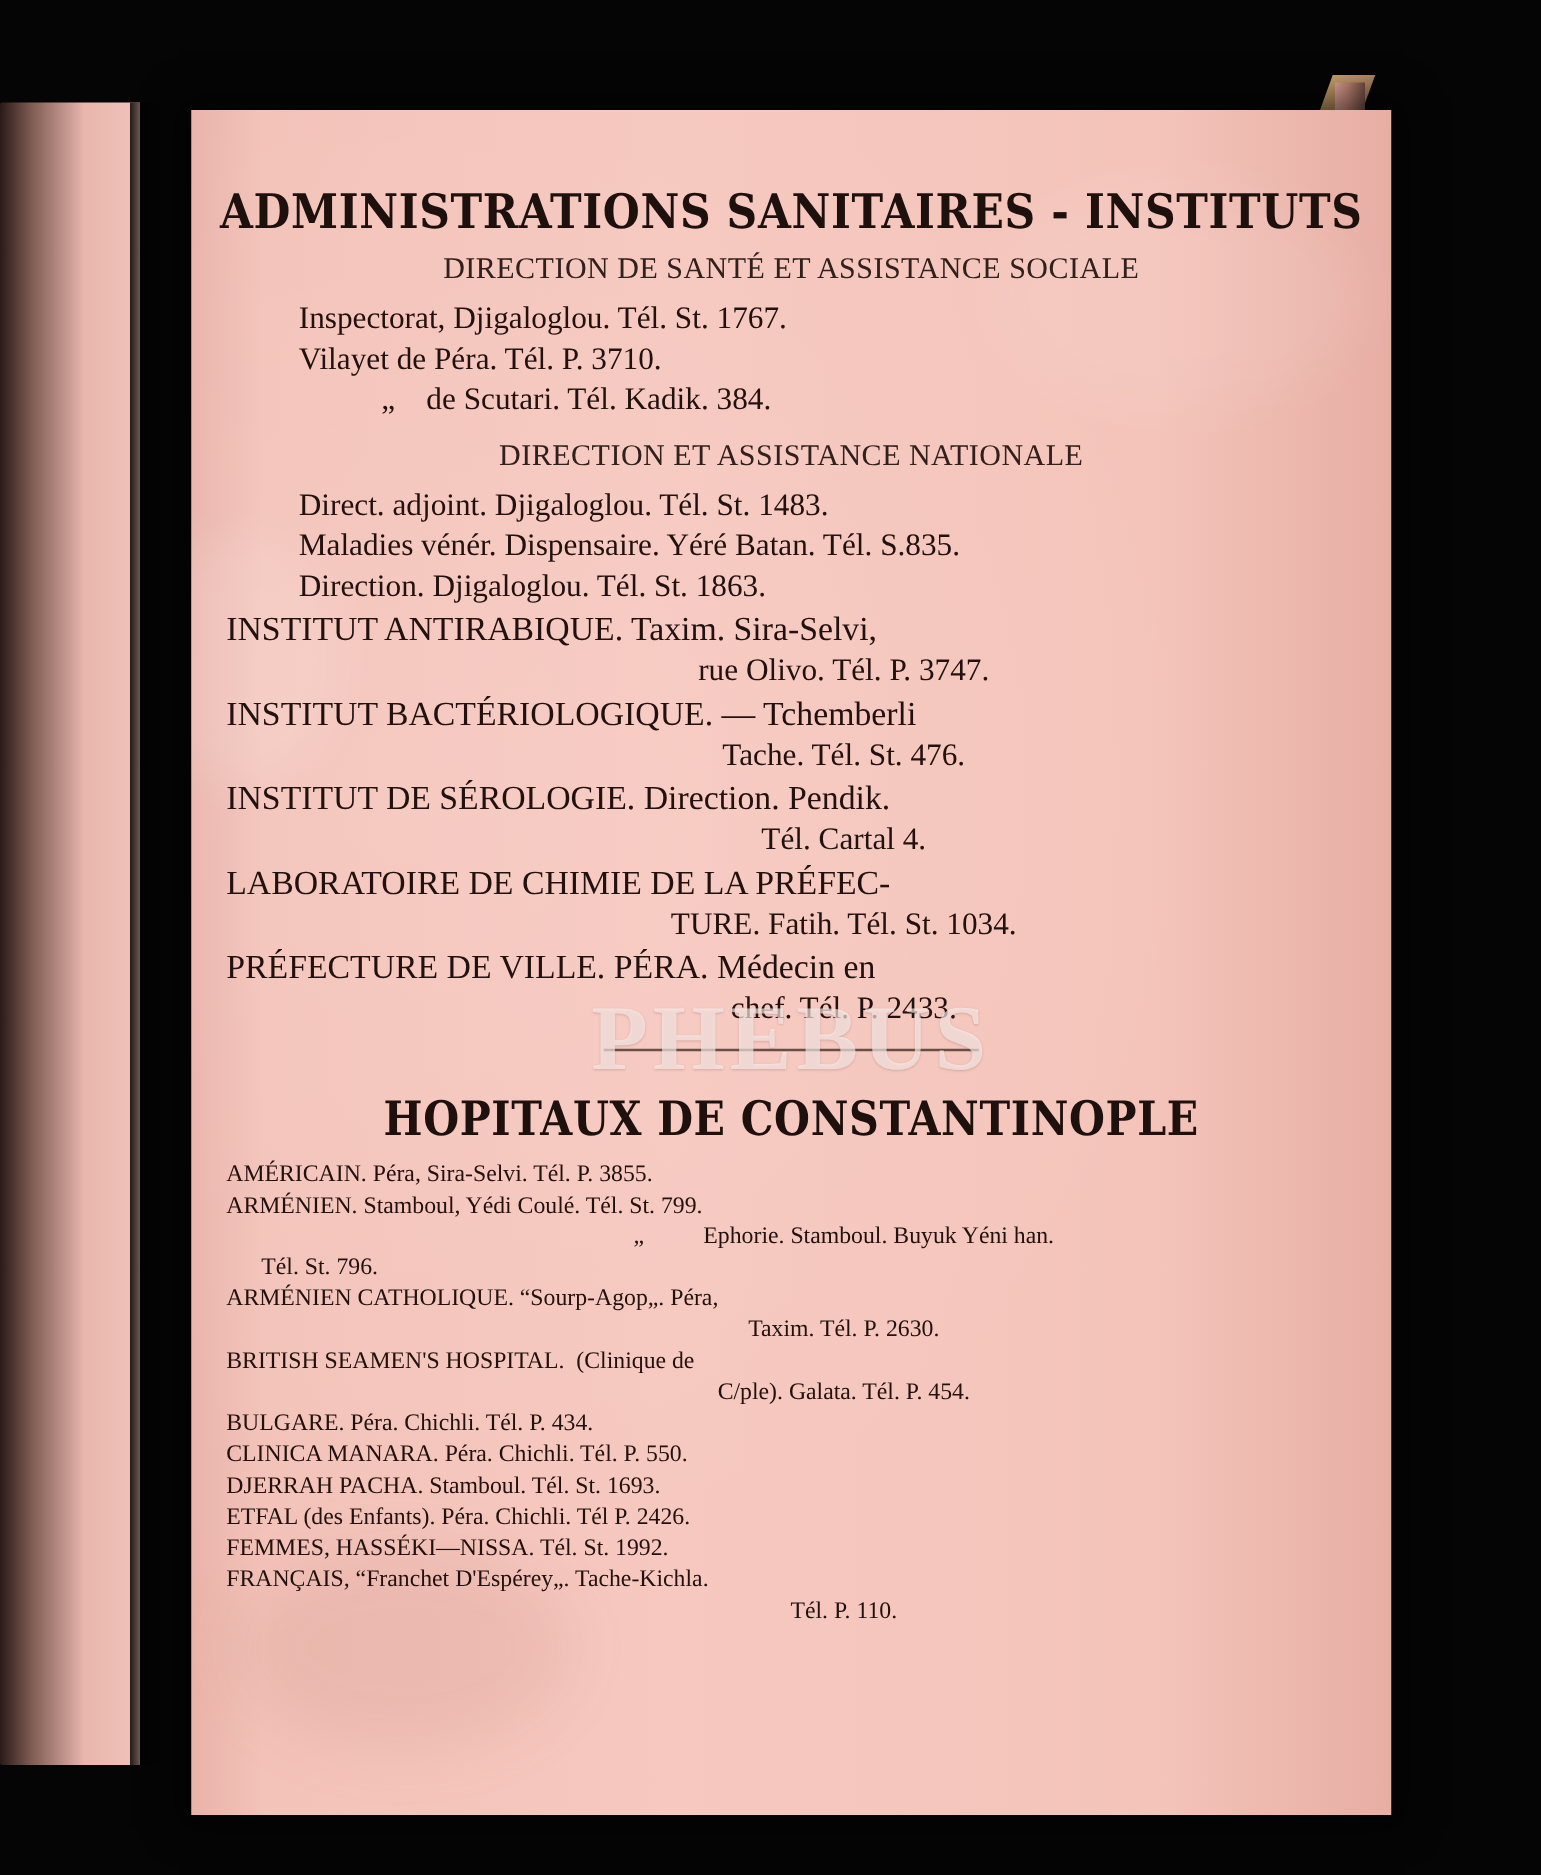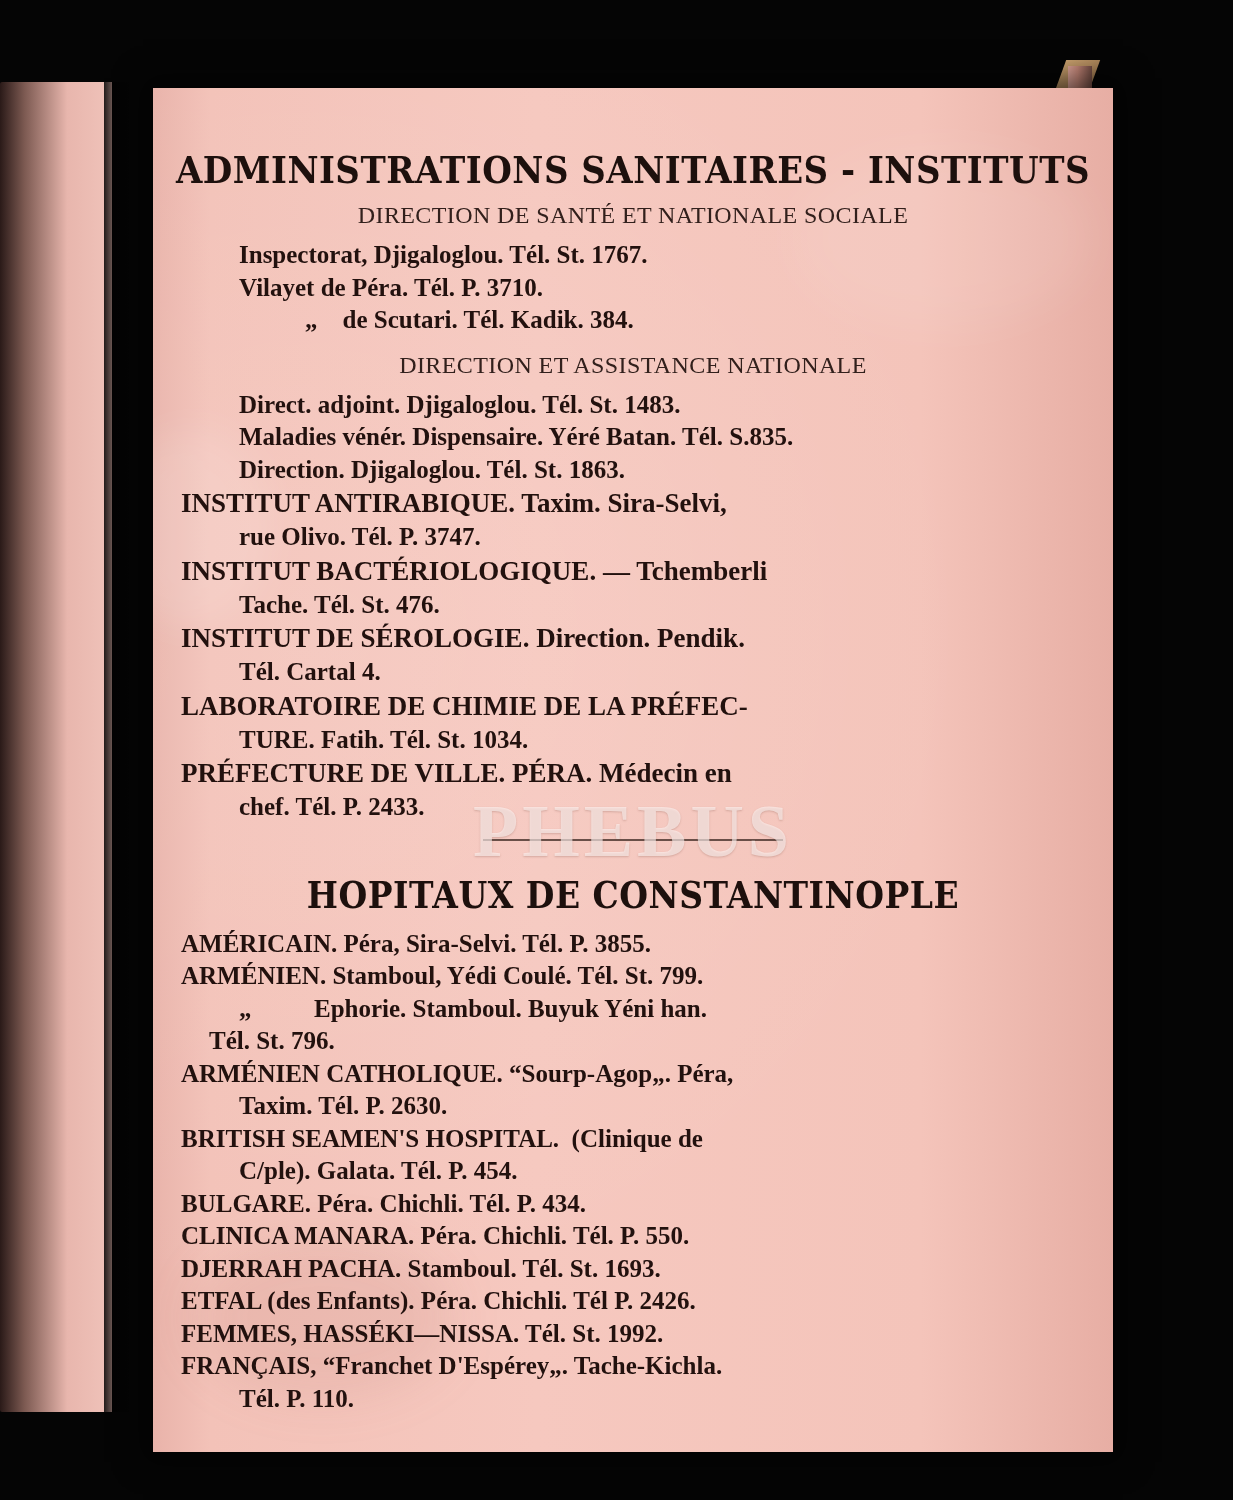--- a/index.html
+++ b/index.html
@@ -118,33 +118,32 @@
     font-size: 24px;
     letter-spacing: 0.4px;
     color: #32201c;
     margin-top: 12px;
   }
 
   .entries {
     margin-top: 10px;
     padding-left: 28px;
     padding-right: 2px;
-    font-weight: bold;
   }
   .entry {
-    font-size: 25px;
+    font-size: 19px;
     line-height: 1.26;
     color: #22110e;
     text-indent: 0;
     margin-bottom: 1px;
     white-space: pre-wrap;
   }
   .entry.indent { padding-left: 58px; }
   .entry.center-ish { padding-left: 124px; }
-  .entry.cont { padding-left: 58px; }
+  .entry.cont { padding-left: 58px; text-align: center; }
 
   .block-admin .entry { font-size: 25px; }
   .block-admin .entry.big { font-size: 27px; }
 
   .rule {
     width: 300px;
     height: 2px;
     background: #3a251f;
     margin: 16px auto 0 auto;
     opacity: 0.75;
@@ -177,21 +176,21 @@
 
 <div id="page">
   <div class="blotch" style="left:-40px; top:340px; width:160px; height:200px; background:rgba(255,255,255,0.12); filter:blur(18px);"></div>
   <div class="blotch" style="left:640px; top:60px; width:300px; height:180px; background:rgba(255,255,255,0.08); filter:blur(22px);"></div>
   <div class="blotch" style="left:40px; top:1150px; width:260px; height:160px; background:rgba(170,110,100,0.12); filter:blur(24px);"></div>
 
   <div id="content">
 
     <div class="h-main" id="title-admin">ADMINISTRATIONS SANITAIRES - INSTITUTS</div>
 
-    <div class="subhead">DIRECTION DE SANTÉ ET NATIONALE SOCIALE</div>
+    <div class="subhead">DIRECTION DE SANTÉ ET ASSISTANCE SOCIALE</div>
 
     <div class="entries block-admin">
       <div class="entry indent">Inspectorat, Djigaloglou. Tél. St. 1767.</div>
       <div class="entry indent">Vilayet de Péra. Tél. P. 3710.</div>
       <div class="entry center-ish">„    de Scutari. Tél. Kadik. 384.</div>
     </div>
 
     <div class="subhead" style="margin-top:16px;">DIRECTION ET ASSISTANCE NATIONALE</div>
 
     <div class="entries block-admin">

